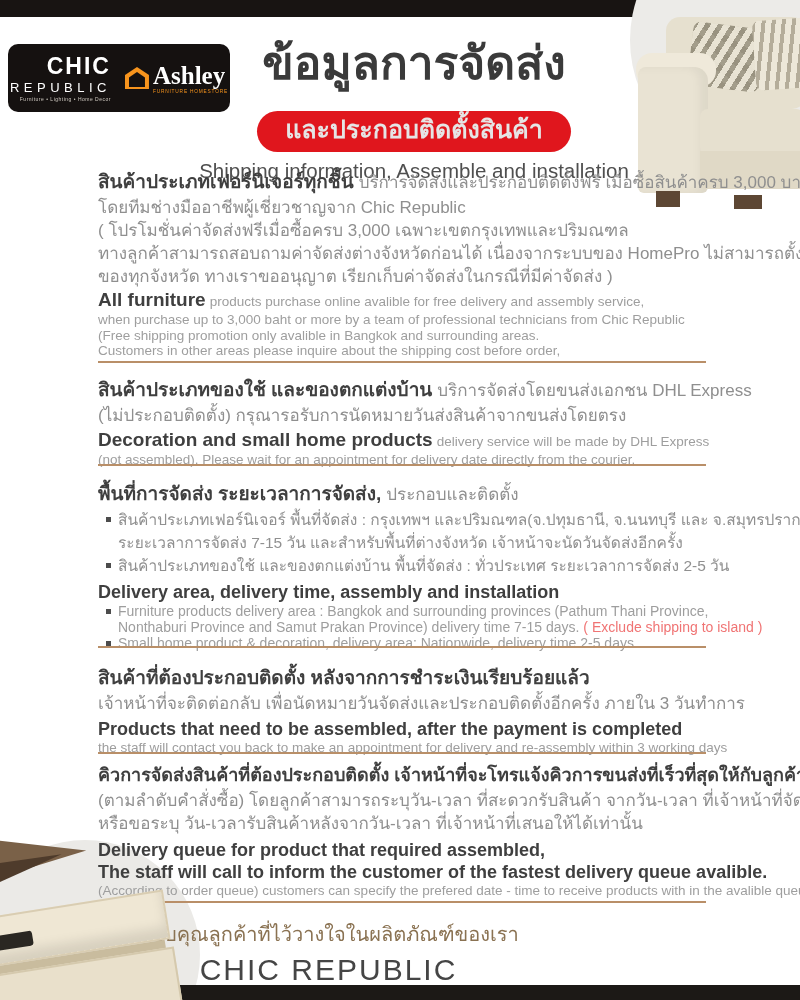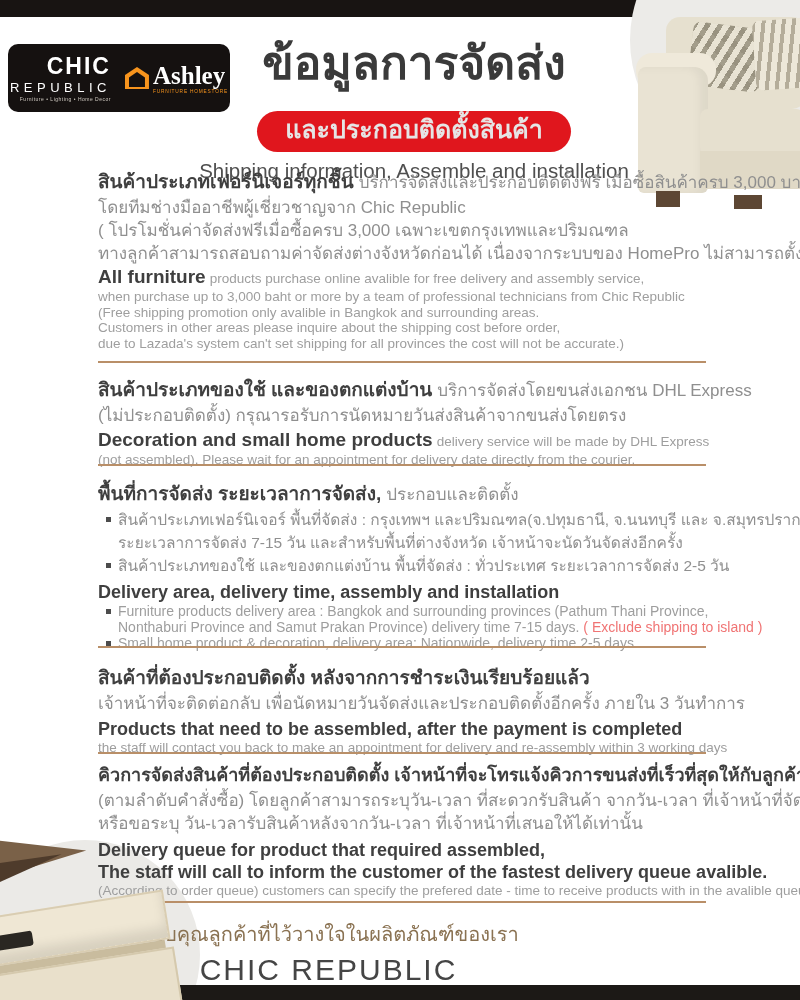--- a/index.html
+++ b/index.html
@@ -133,25 +133,25 @@
   <div class="subtitle">Shipping information, Assemble and installation</div>
 </div>
 
 <div class="content">
 
   <div class="sec" style="top:168px">
     <p class="lead"><b>สินค้าประเภทเฟอร์นิเจอร์ทุกชิ้น</b><span>บริการจัดส่งและประกอบติดตั้งฟรี เมื่อซื้อสินค้าครบ 3,000 บาทขึ้นไป</span></p>
     <div class="tline">โดยทีมช่างมืออาชีพผู้เชี่ยวชาญจาก Chic Republic</div>
     <div class="tline">( โปรโมชั่นค่าจัดส่งฟรีเมื่อซื้อครบ 3,000 เฉพาะเขตกรุงเทพและปริมณฑล</div>
     <div class="tline">ทางลูกค้าสามารถสอบถามค่าจัดส่งต่างจังหวัดก่อนได้ เนื่องจากระบบของ HomePro ไม่สามารถตั้งค่าจัดส่ง</div>
+    <div class="tline">ของทุกจังหวัด ทางเราขออนุญาต เรียกเก็บค่าจัดส่งในกรณีที่มีค่าจัดส่ง )</div>
     <p class="eblead mt2"><b>All furniture</b><span>products purchase online avalible for free delivery and assembly service,</span></p>
     <div class="eline">when purchase up to 3,000 baht or more by a team of professional technicians from Chic Republic</div>
     <div class="eline">(Free shipping promotion only avalible in Bangkok and surrounding areas.</div>
     <div class="eline">Customers in other areas please inquire about the shipping cost before order,</div>
-    <div class="eline">due to Lazada's system can't set shipping for all provinces the cost will not be accurate.)</div>
   </div>
   <div class="sep" style="top:361px"></div>
 
   <div class="sec" style="top:376px">
     <p class="lead"><b>สินค้าประเภทของใช้ และของตกแต่งบ้าน</b><span>บริการจัดส่งโดยขนส่งเอกชน DHL Express</span></p>
     <div class="tline" style="line-height:24px">(ไม่ประกอบติดตั้ง) กรุณารอรับการนัดหมายวันส่งสินค้าจากขนส่งโดยตรง</div>
     <p class="eblead mt2"><b>Decoration and small home products</b><span>delivery service will be made by DHL Express</span></p>
     <div class="eline">(not assembled). Please wait for an appointment for delivery date directly from the courier.</div>
   </div>
   <div class="sep" style="top:464px"></div>

